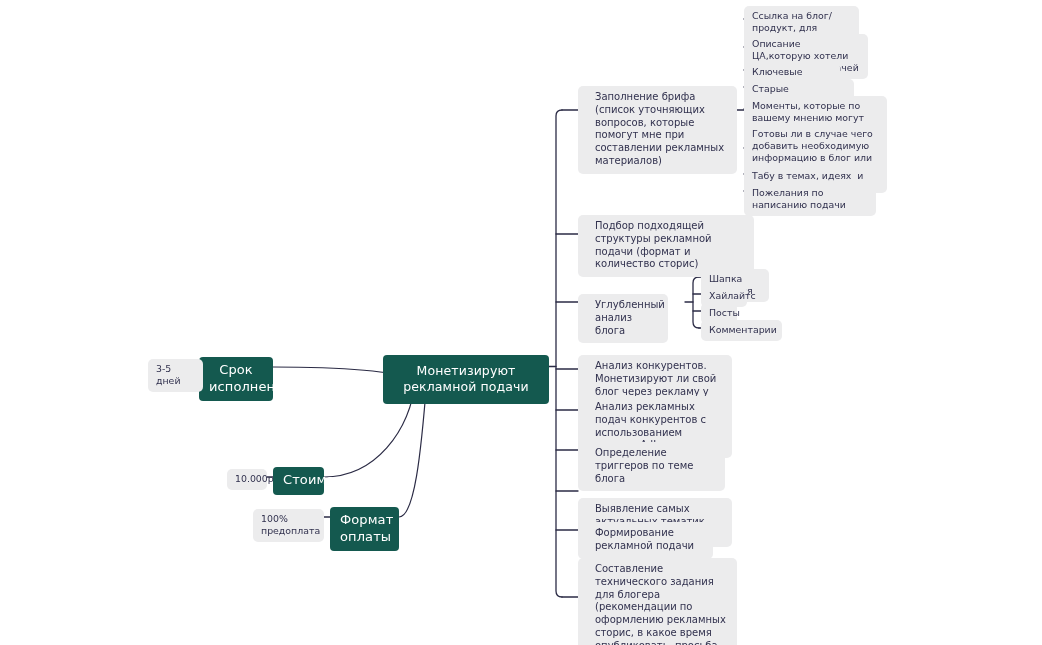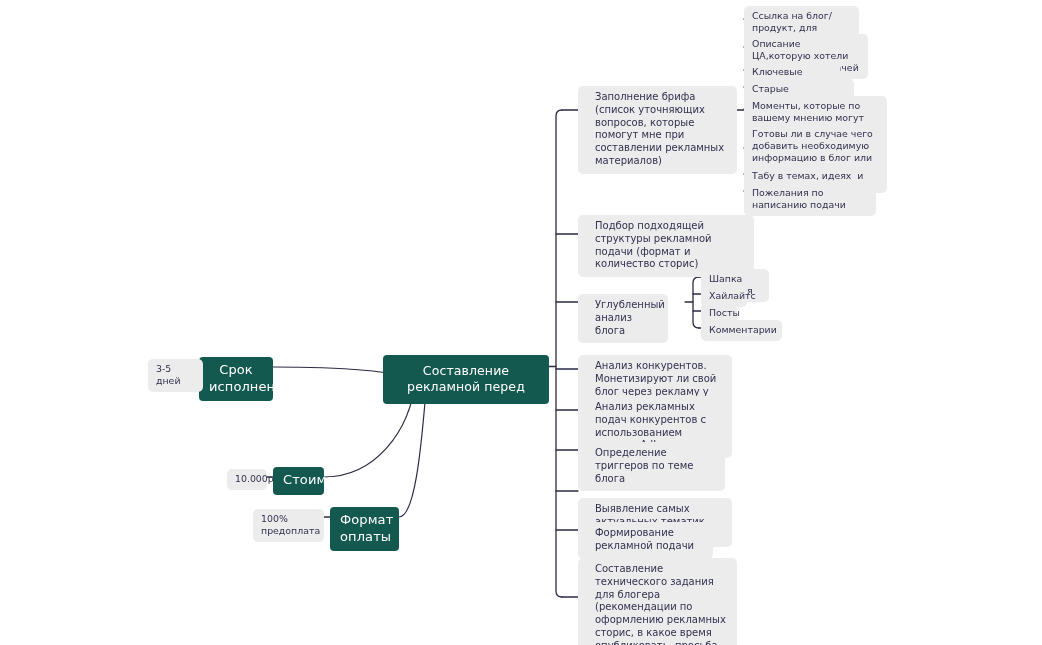--- a/index.html
+++ b/index.html
@@ -109,21 +109,21 @@
       <path d="M 693 294 H 701" fill="none" stroke="#2b2b45" stroke-width="1.3" stroke-linecap="round" stroke-linejoin="round"></path>
       <path d="M 693 311 H 701" fill="none" stroke="#2b2b45" stroke-width="1.3" stroke-linecap="round" stroke-linejoin="round"></path>
       <path d="M 699 328 H 701" fill="none" stroke="#2b2b45" stroke-width="1.3" stroke-linecap="round" stroke-linejoin="round"></path>
       <path d="M 191 367 H 199" fill="none" stroke="#2b2b45" stroke-width="1.5" stroke-linecap="round" stroke-linejoin="round"></path>
       <path d="M 273 367 C 345.6 367, 399 371.95, 405 378" fill="none" stroke="#2b2b45" stroke-width="1.2" stroke-linecap="round" stroke-linejoin="round"></path>
       <path d="M 267 477 H 273" fill="none" stroke="#2b2b45" stroke-width="1.5" stroke-linecap="round" stroke-linejoin="round"></path>
       <path d="M 324 477 C 374.6 477, 410 432.45, 416 378" fill="none" stroke="#2b2b45" stroke-width="1.2" stroke-linecap="round" stroke-linejoin="round"></path>
       <path d="M 324 517 H 330" fill="none" stroke="#2b2b45" stroke-width="1.5" stroke-linecap="round" stroke-linejoin="round"></path>
       <path d="M 399 517 C 414.4 517, 421 454.45, 427 378" fill="none" stroke="#2b2b45" stroke-width="1.2" stroke-linecap="round" stroke-linejoin="round"></path>
     </svg>
-<div class="node node-root" style="left: 383px; top: 355px; width: 166px; min-height: 23px;">Составление рекламной перед</div>
+<div class="node node-root" style="left: 383px; top: 355px; width: 166px; min-height: 23px;">Монетизируют рекламной подачи</div>
     <div class="node node-gray" style="left: 578px; top: 86px; width: 159px; min-height: 47px;">Заполнение брифа (список уточняющих вопросов, которые помогут мне при составлении рекламных материалов)</div>
     <div class="node node-leaf" style="left: 744px; top: 6px; width: 115px; min-height: 26px;">Ссылка на блог/продукт, для которого требуется подача</div>
     <div class="node node-leaf" style="left: 744px; top: 34px; width: 124px; min-height: 26px;">Описание ЦА,которую хотели бы зацепить подачей</div>
     <div class="node node-leaf" style="left: 744px; top: 62px; width: 96px; min-height: 15px;">Ключевые конкуренты</div>
     <div class="node node-leaf" style="left: 744px; top: 79px; width: 110px; min-height: 15px;">Старые рекламные подачи</div>
     <div class="node node-leaf" style="left: 744px; top: 96px; width: 143px; min-height: 26px;">Моменты, которые по вашему мнению могут зацепить в вас больше всего</div>
     <div class="node node-leaf" style="left: 744px; top: 124px; width: 143px; min-height: 47px;">Готовы ли в случае чего добавить необходимую информацию в блог или отталкиваемся от того, что уже есть в блоге?</div>
     <div class="node node-leaf" style="left: 744px; top: 166px; width: 131px; min-height: 15px;">Табу в темах, идеях  и триггерах</div>
     <div class="node node-leaf" style="left: 744px; top: 183px; width: 132px; min-height: 15px;">Пожелания по написанию подачи</div>
     <div class="node node-gray" style="left: 578px; top: 215px; width: 176px; min-height: 37px;">Подбор подходящей структуры рекламной подачи (формат и количество сторис)</div>

